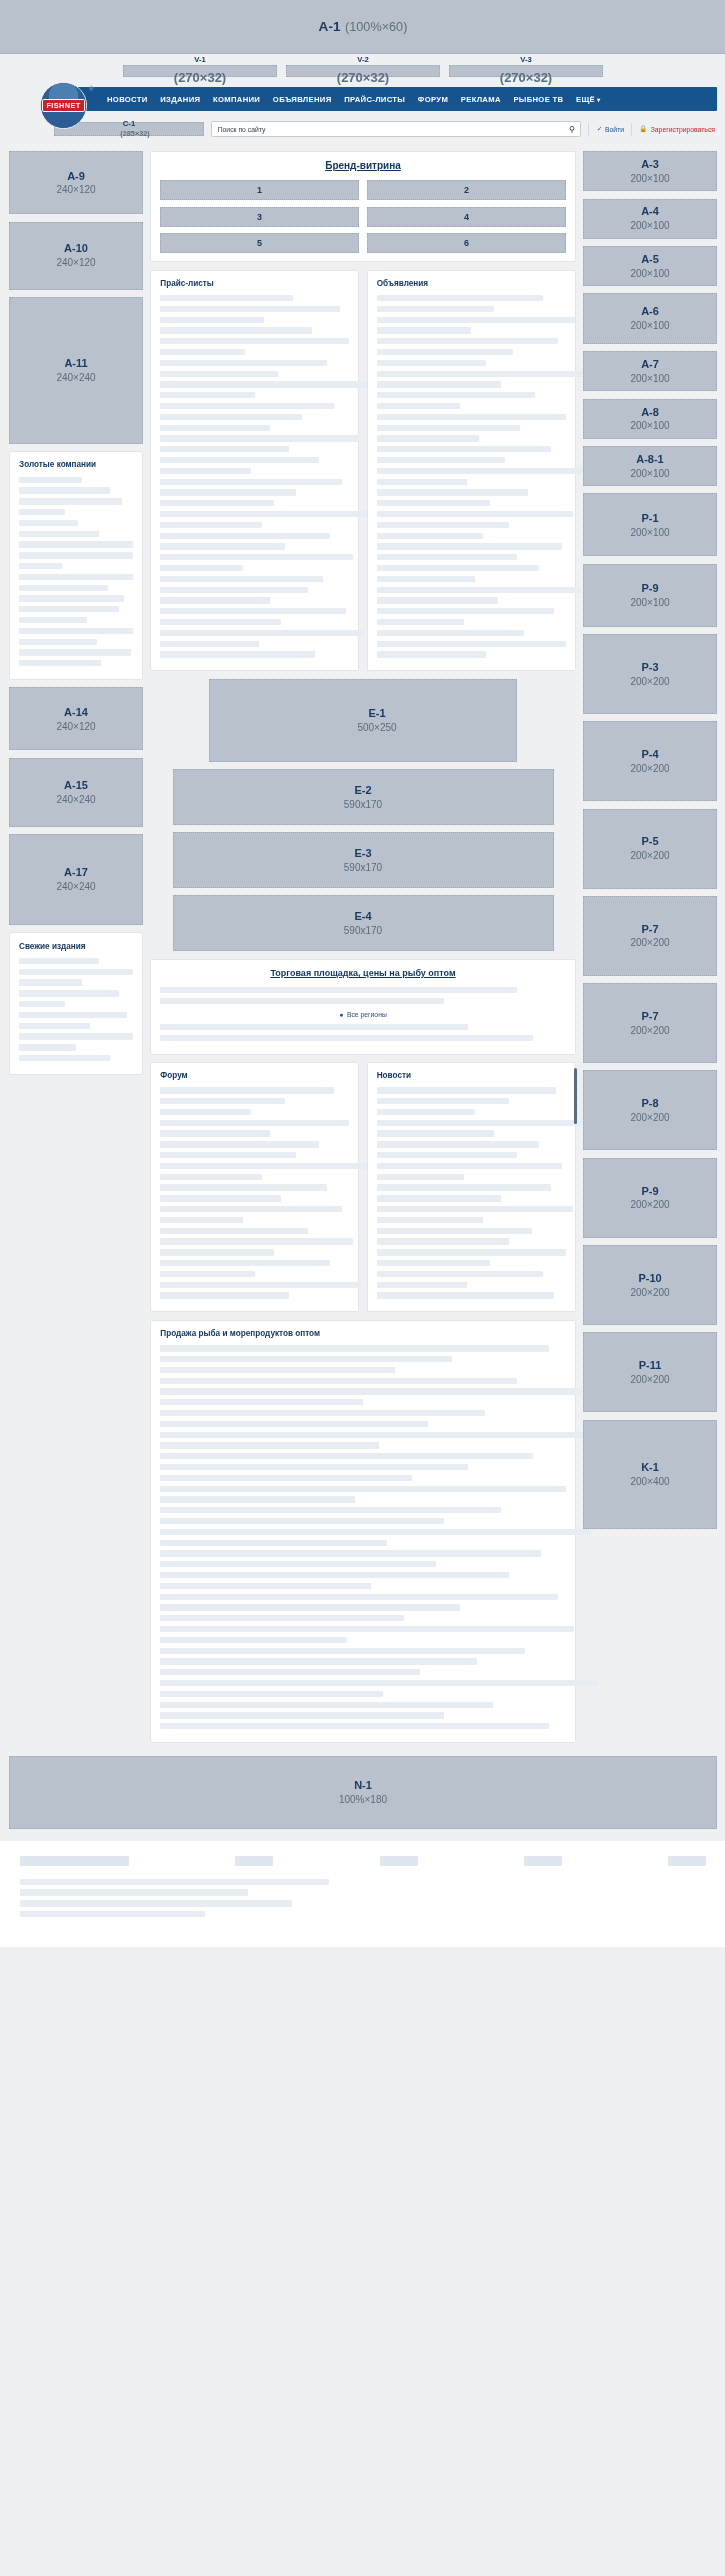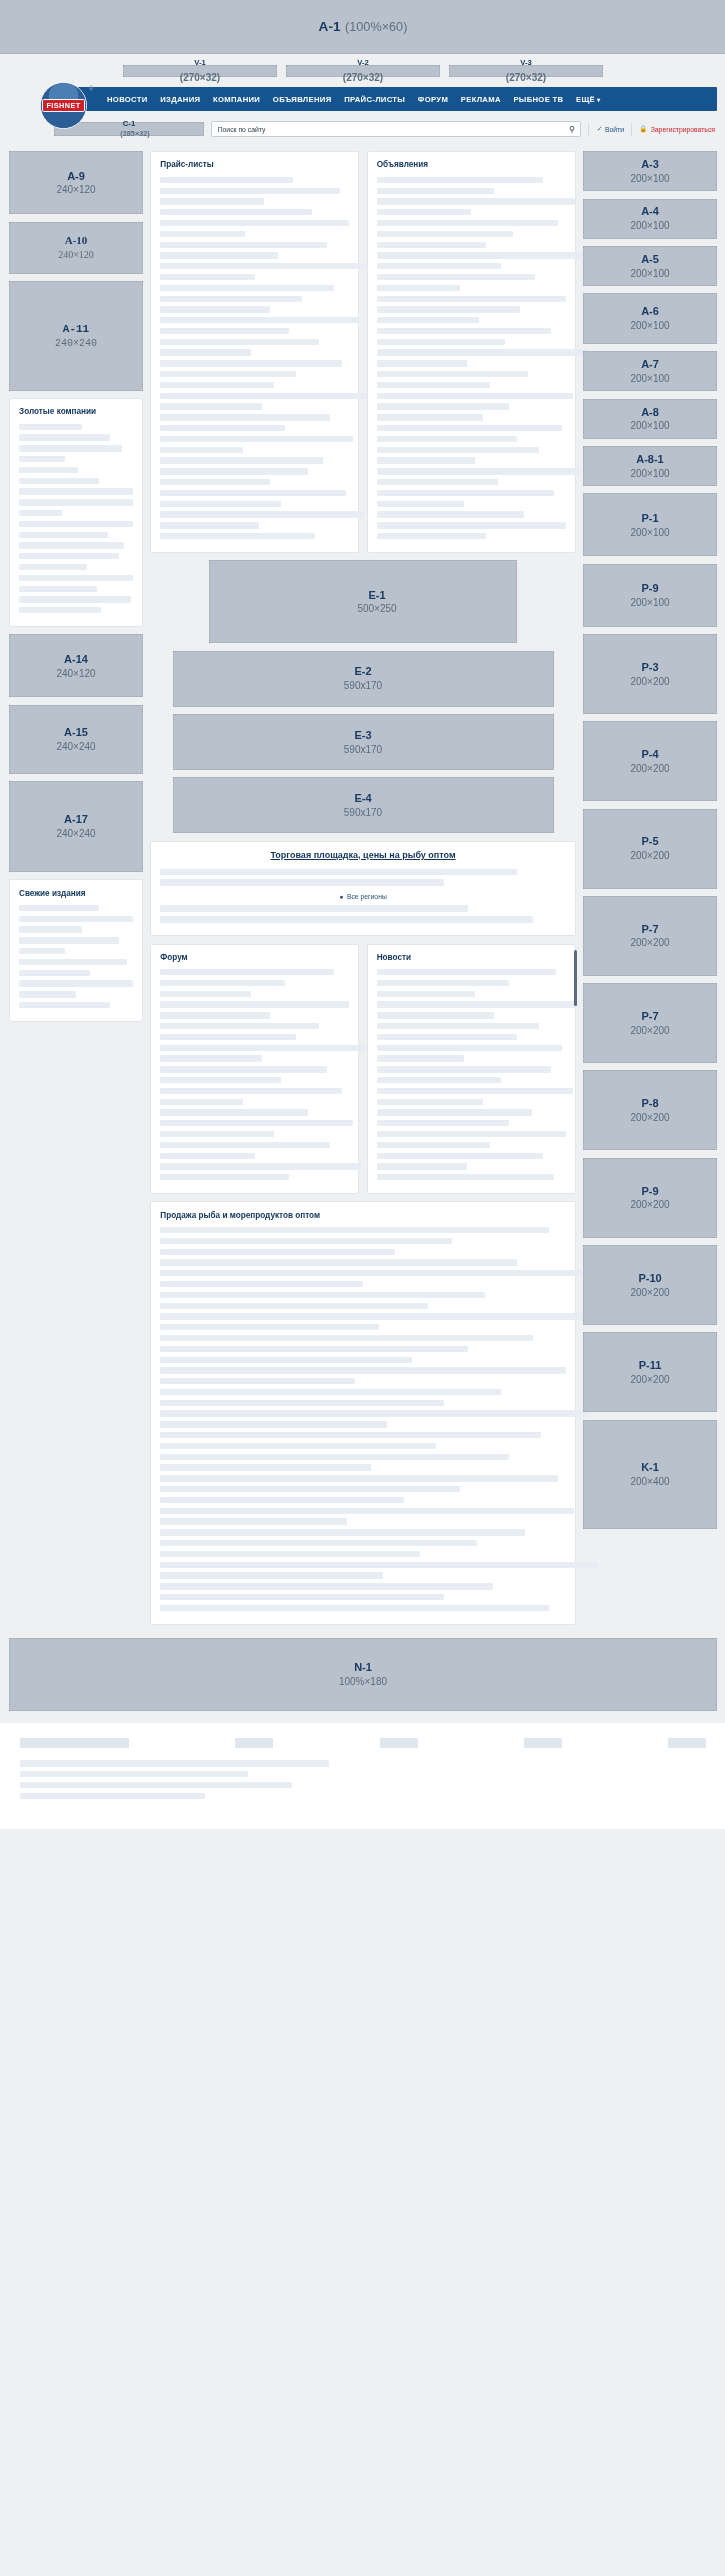--- a/index.html
+++ b/index.html
@@ -32,21 +32,21 @@
     font-size: 13.6px; font-weight:bold; color:#1b3b63;
   }
   .a1 .sz { font-weight: normal; color:#5d6e80; font-size:12.7px; margin-left:4.5px;}
 
   
   .header { background:#eef0f2; padding: 7.3px 0 0 0; }
   .vrow { display:flex; gap: 9px; justify-content:center; padding: 3.6px 0 5.4px 0;}
   .vbn { width: 154px; height: 11.8px; font-size: 7.7px; border:0.9px dotted #9aa6b2;
          background:#b9c2cc; display:flex;align-items:center;justify-content:center; gap:2.7px;}
   .vbn b{font-size:7.7px;color:#12355c}
-  .vbn span{font-size:10px;color:#5d6e80}
+  .vbn span{font-size:13px;color:#5d6e80}
 
   .navwrap { position:relative; height: 34px; margin: 0 9px; }
   .navbar {
     position:absolute; left:45px; right:0; top:5.4px; height:23.6px;
     background:#15548f; display:flex; align-items:center; gap:12.7px;
     padding-left: 53px; border-radius:0.9px;
   }
   .navbar a {
     color:#fff; font-size:7.7px; font-weight:bold; letter-spacing:0.3px;
     text-decoration:none; white-space:nowrap;
@@ -183,25 +183,25 @@
   </div>
 </div>
 
 <div class="main">
 
   <div class="col-left">
       <div class="ph" style="height: 63px;">
         <div>A-9</div>
         <div class="sz">240×120</div>
       </div>
-      <div class="ph" style="height: 52px; font-family: Liberation Serif, serif;">
+      <div class="ph" style="height: 68px;">
         <div>A-10</div>
         <div class="sz">240×120</div>
       </div>
-      <div class="ph" style="height: 110px; font-family: Liberation Mono, monospace;">
+      <div class="ph" style="height: 147px;">
         <div>A-11</div>
         <div class="sz">240×240</div>
       </div>
       <div class="card">
         <h3>Золотые компании</h3>
         <div>
           <div class="sk" style="width: 55%;"></div>
           <div class="sk" style="width: 80%;"></div>
           <div class="sk" style="width: 90%;"></div>
           <div class="sk" style="width: 40%;"></div>
@@ -245,20 +245,31 @@
           <div class="sk" style="width: 62%;"></div>
           <div class="sk" style="width: 100%;"></div>
           <div class="sk" style="width: 50%;"></div>
           <div class="sk" style="width: 80%;"></div>
         </div>
       </div>
     </div>
 
   <div class="col-mid">
 
+    <div class="card">
+      <h3 class="ctr">Бренд-витрина</h3>
+      <div class="brand-grid">
+          <div class="ph brand-cell">1</div>
+          <div class="ph brand-cell">2</div>
+          <div class="ph brand-cell">3</div>
+          <div class="ph brand-cell">4</div>
+          <div class="ph brand-cell">5</div>
+          <div class="ph brand-cell">6</div>
+        </div>
+    </div>
 
     <div class="two-col">
       <div class="card">
         <h3>Прайс-листы</h3>
         <div>
             <div class="sk" style="width: 70%;"></div>
             <div class="sk" style="width: 95%;"></div>
             <div class="sk" style="width: 55%;"></div>
             <div class="sk" style="width: 80%;"></div>
             <div class="sk" style="width: 100%;"></div>

